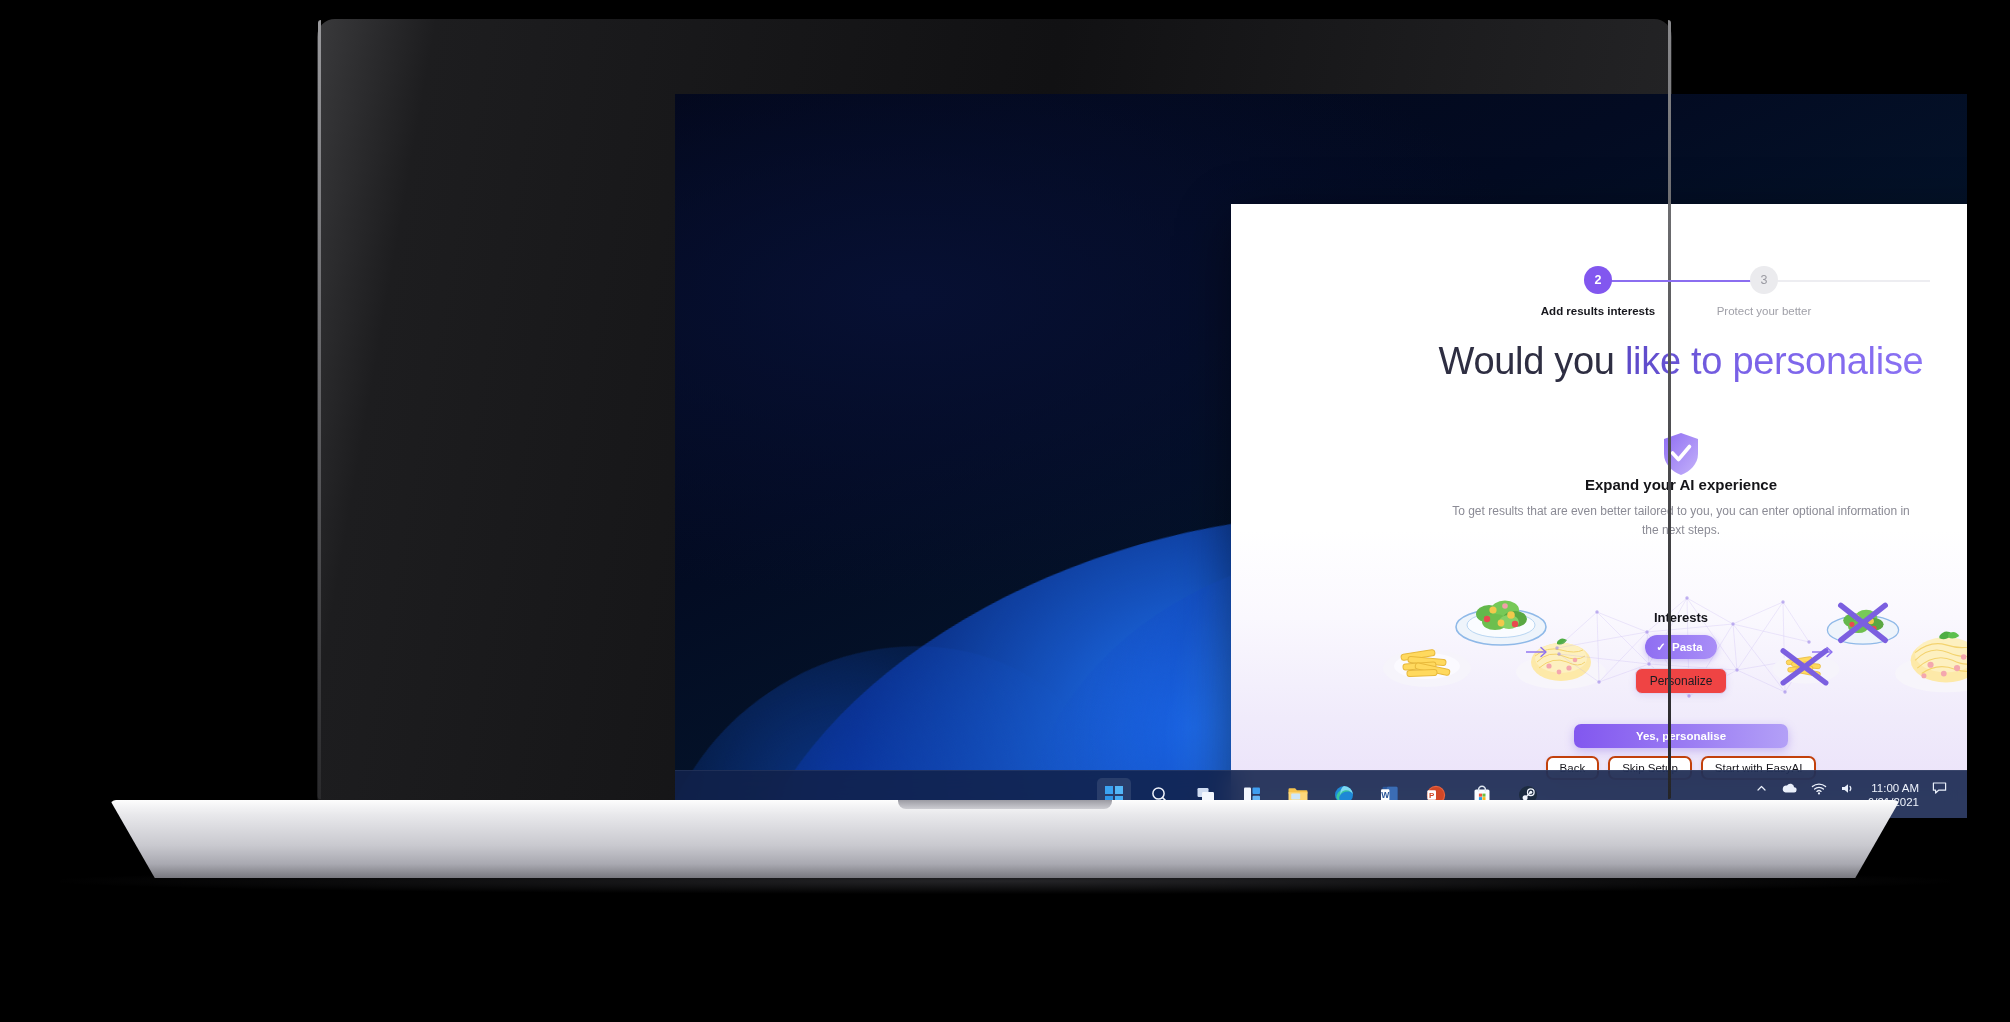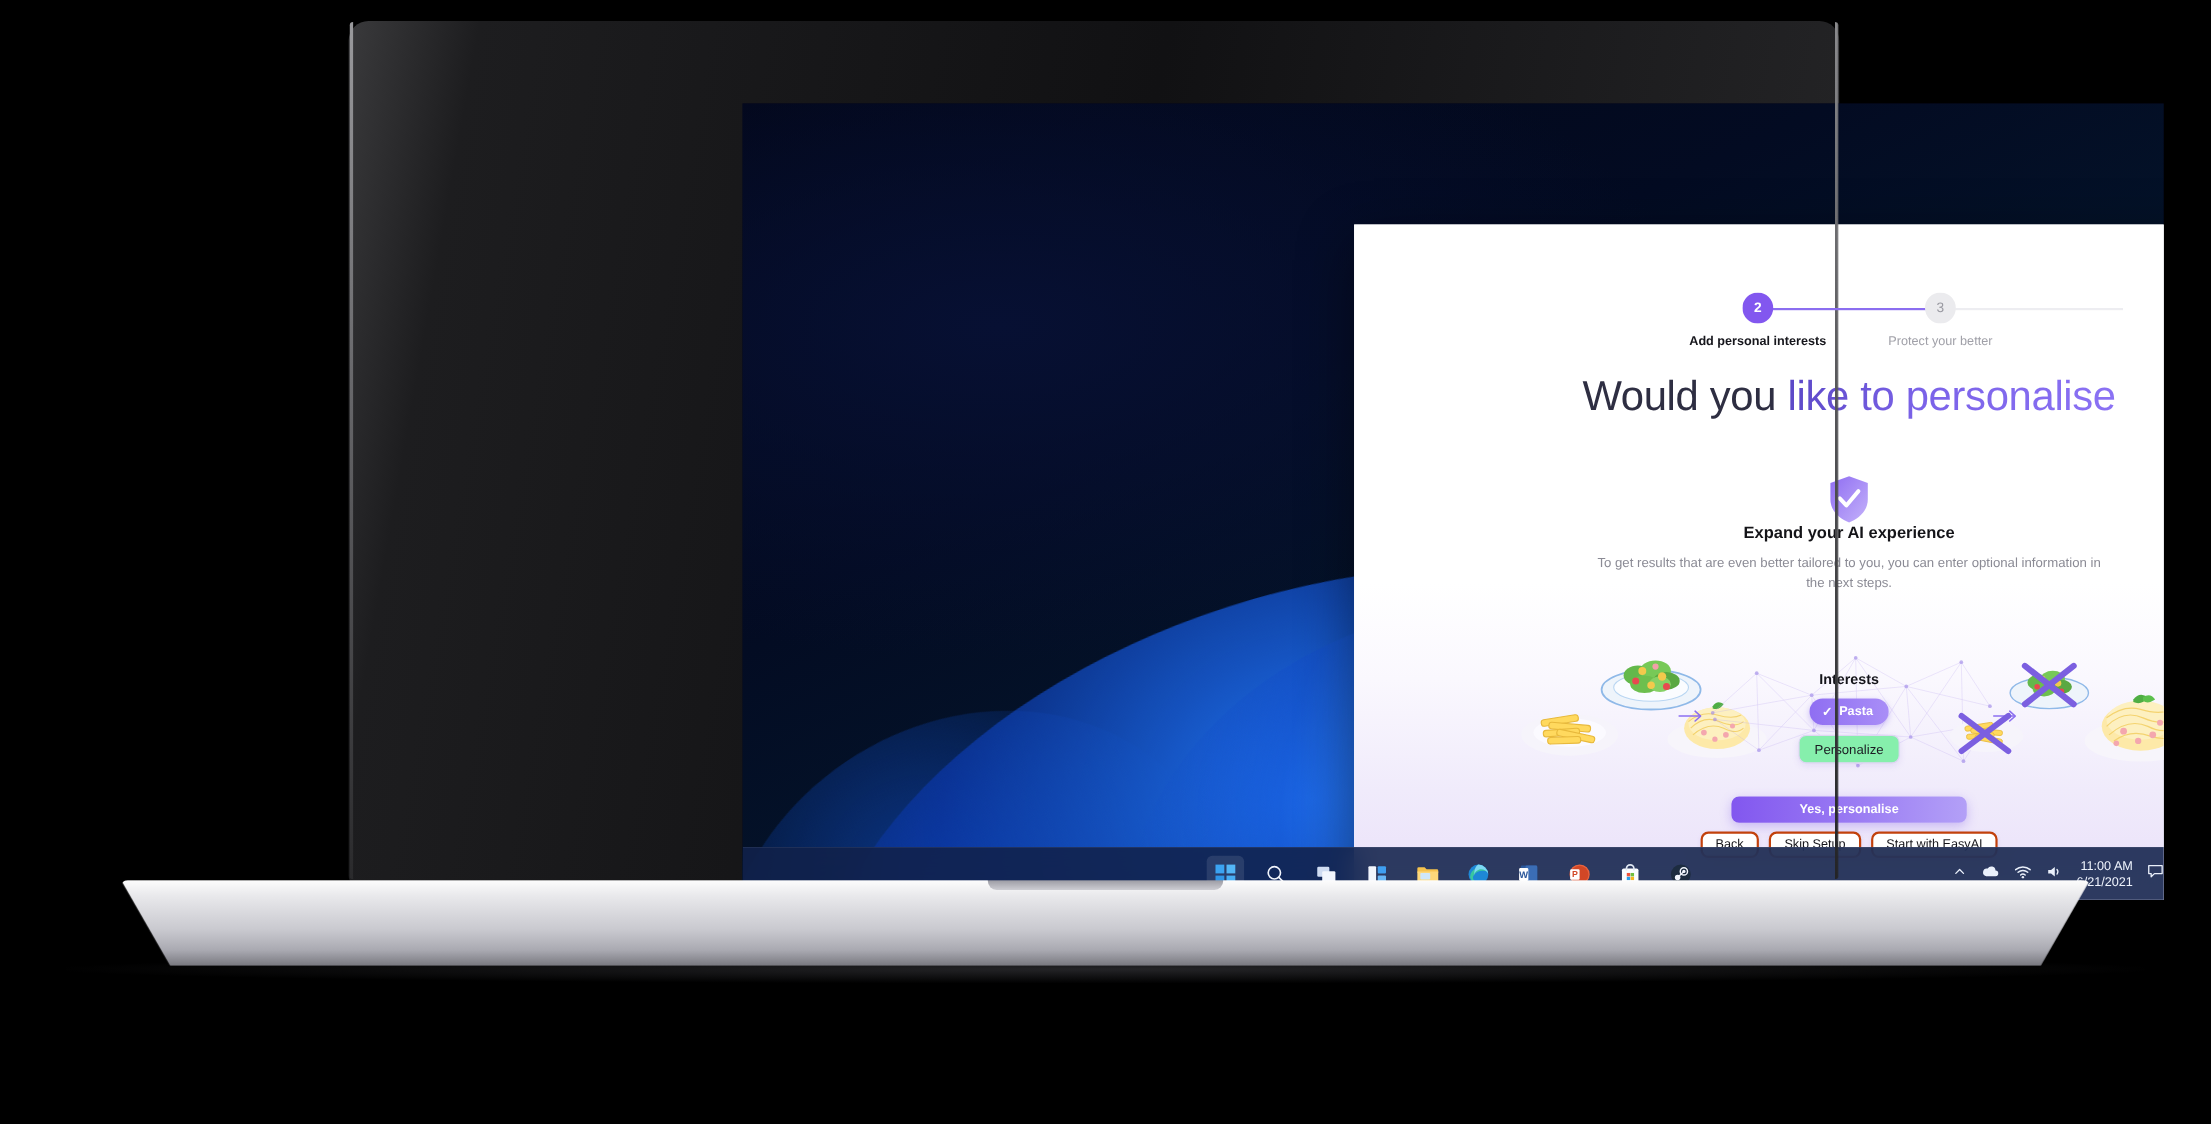--- a/index.html
+++ b/index.html
@@ -81,21 +81,21 @@
     border-top:1px solid rgba(255,255,255,.07);
     display:flex; align-items:center;
   }
   .tb-center{ position:absolute; left:50%; transform:translateX(-50%);
     display:flex; align-items:center; gap:12px; }
   .tb-btn{ width:34px; height:34px; border-radius:5px; display:flex;
     align-items:center; justify-content:center; position:relative; }
   .tb-btn.active{ background: rgba(255,255,255,.10); }
   .tb-dot{ position:absolute; bottom:-6px; left:50%; transform:translateX(-50%);
     width:8px; height:3px; border-radius:2px; background:#9dc3f0; }
-  .tray{ position:absolute; right:0; display:flex; align-items:center; gap:13px;
+  .tray{ position:absolute; right:20px; display:flex; align-items:flex-start; gap:13px;
     color:#eaf0fb; }
   .tray-clock{ font-size:11.5px; line-height:14px; text-align:right; color:#eef3fd; }
 
   
   .app{
     position:absolute; left:556px; top:110px; width:900px; height:627px;
     background:#fff; overflow:hidden;
     box-shadow: 0 14px 50px rgba(0,0,0,.45);
   }
   .app-bg{ position:absolute; inset:0;
@@ -138,21 +138,21 @@
   .interests{ position:absolute; left:50%; transform:translateX(-50%); top:8px;
     width:220px; height:118px; display:flex; flex-direction:column; align-items:center; }
   .net{ position:absolute; left:-34px; top:-18px; width:288px; height:150px; opacity:.85; }
   .int-title{ position:relative; font-size:13px; font-weight:700; color:#14141a; margin-top:20px; }
   .chip{ position:relative; margin-top:10px; display:flex; align-items:center; gap:6px;
     padding:5px 14px 5px 11px; border-radius:20px;
     background: linear-gradient(92deg,#8f6ef2,#a98ef7);
     color:#fff; font-size:11.5px; font-weight:700;
     box-shadow:0 2px 6px rgba(120,85,230,.35); }
   .pers-btn{ position:relative; margin-top:9px; padding:5px 14px; border-radius:7px;
-    background:#86efac; border:1px solid #ddd6f2; color:#1b1b22; font-size:12px;
+    background:#ef4444; border:1px solid #ddd6f2; color:#1b1b22; font-size:12px;
     box-shadow:0 2px 7px rgba(110,80,200,.13); }
   .arrow{ position:absolute; top:54px; color:#8c6ff0; }
   .arrow.left{ left:-46px; }
   .arrow.right{ right:-46px; }
 
   
   .cta{ position:absolute; top:520px; left:50%; transform:translateX(-50%);
     width:214px; height:24px; border-radius:7px;
     background: linear-gradient(92deg,#8257ef 0%,#9a7bf3 52%,#b3a0f7 100%);
     color:#fff; font-size:11.5px; font-weight:700;
@@ -195,21 +195,21 @@
         </div>
 
         <div class="stepper">
           <div class="steps">
             <div class="bar" style="left:83px; width:166px; background:#8b6ef0;"></div>
             <div class="bar" style="left:249px; width:166px; background:#ededf1;"></div>
 
 
             <div class="step">
               <div class="circ cur">2</div>
-              <div class="step-label">Add personal interests</div>
+              <div class="step-label">Add results interests</div>
             </div>
 
             <div class="step">
               <div class="circ todo">3</div>
               <div class="step-label muted">Protect your better</div>
             </div>
           </div>
         </div>
 
         <div class="headline">

